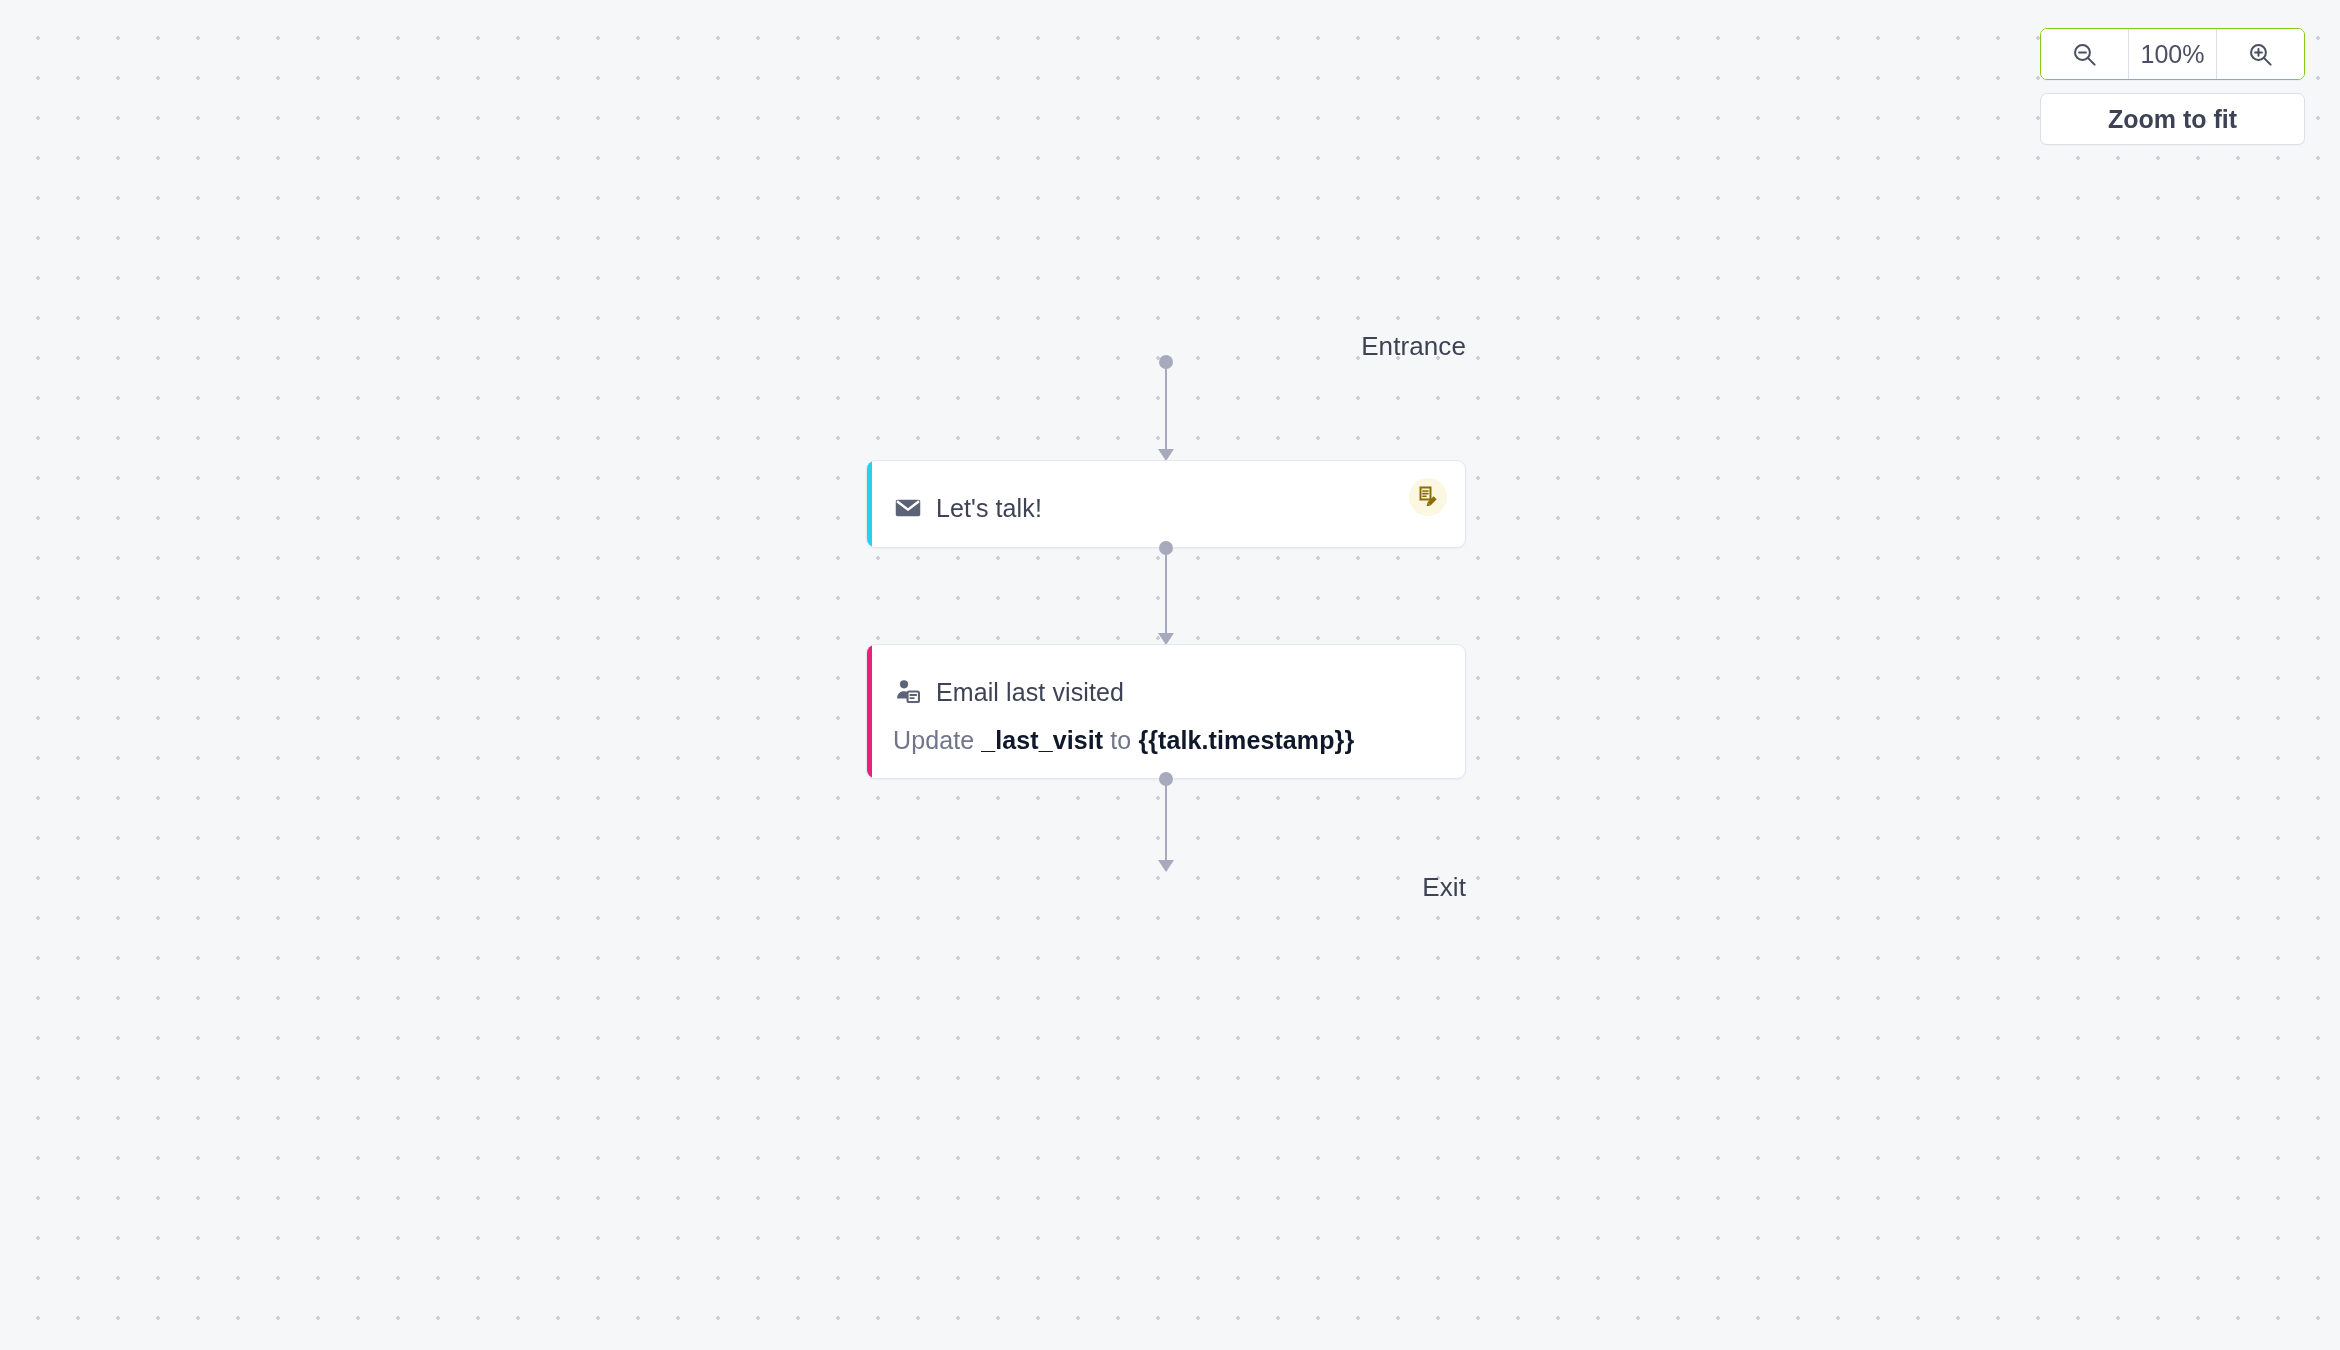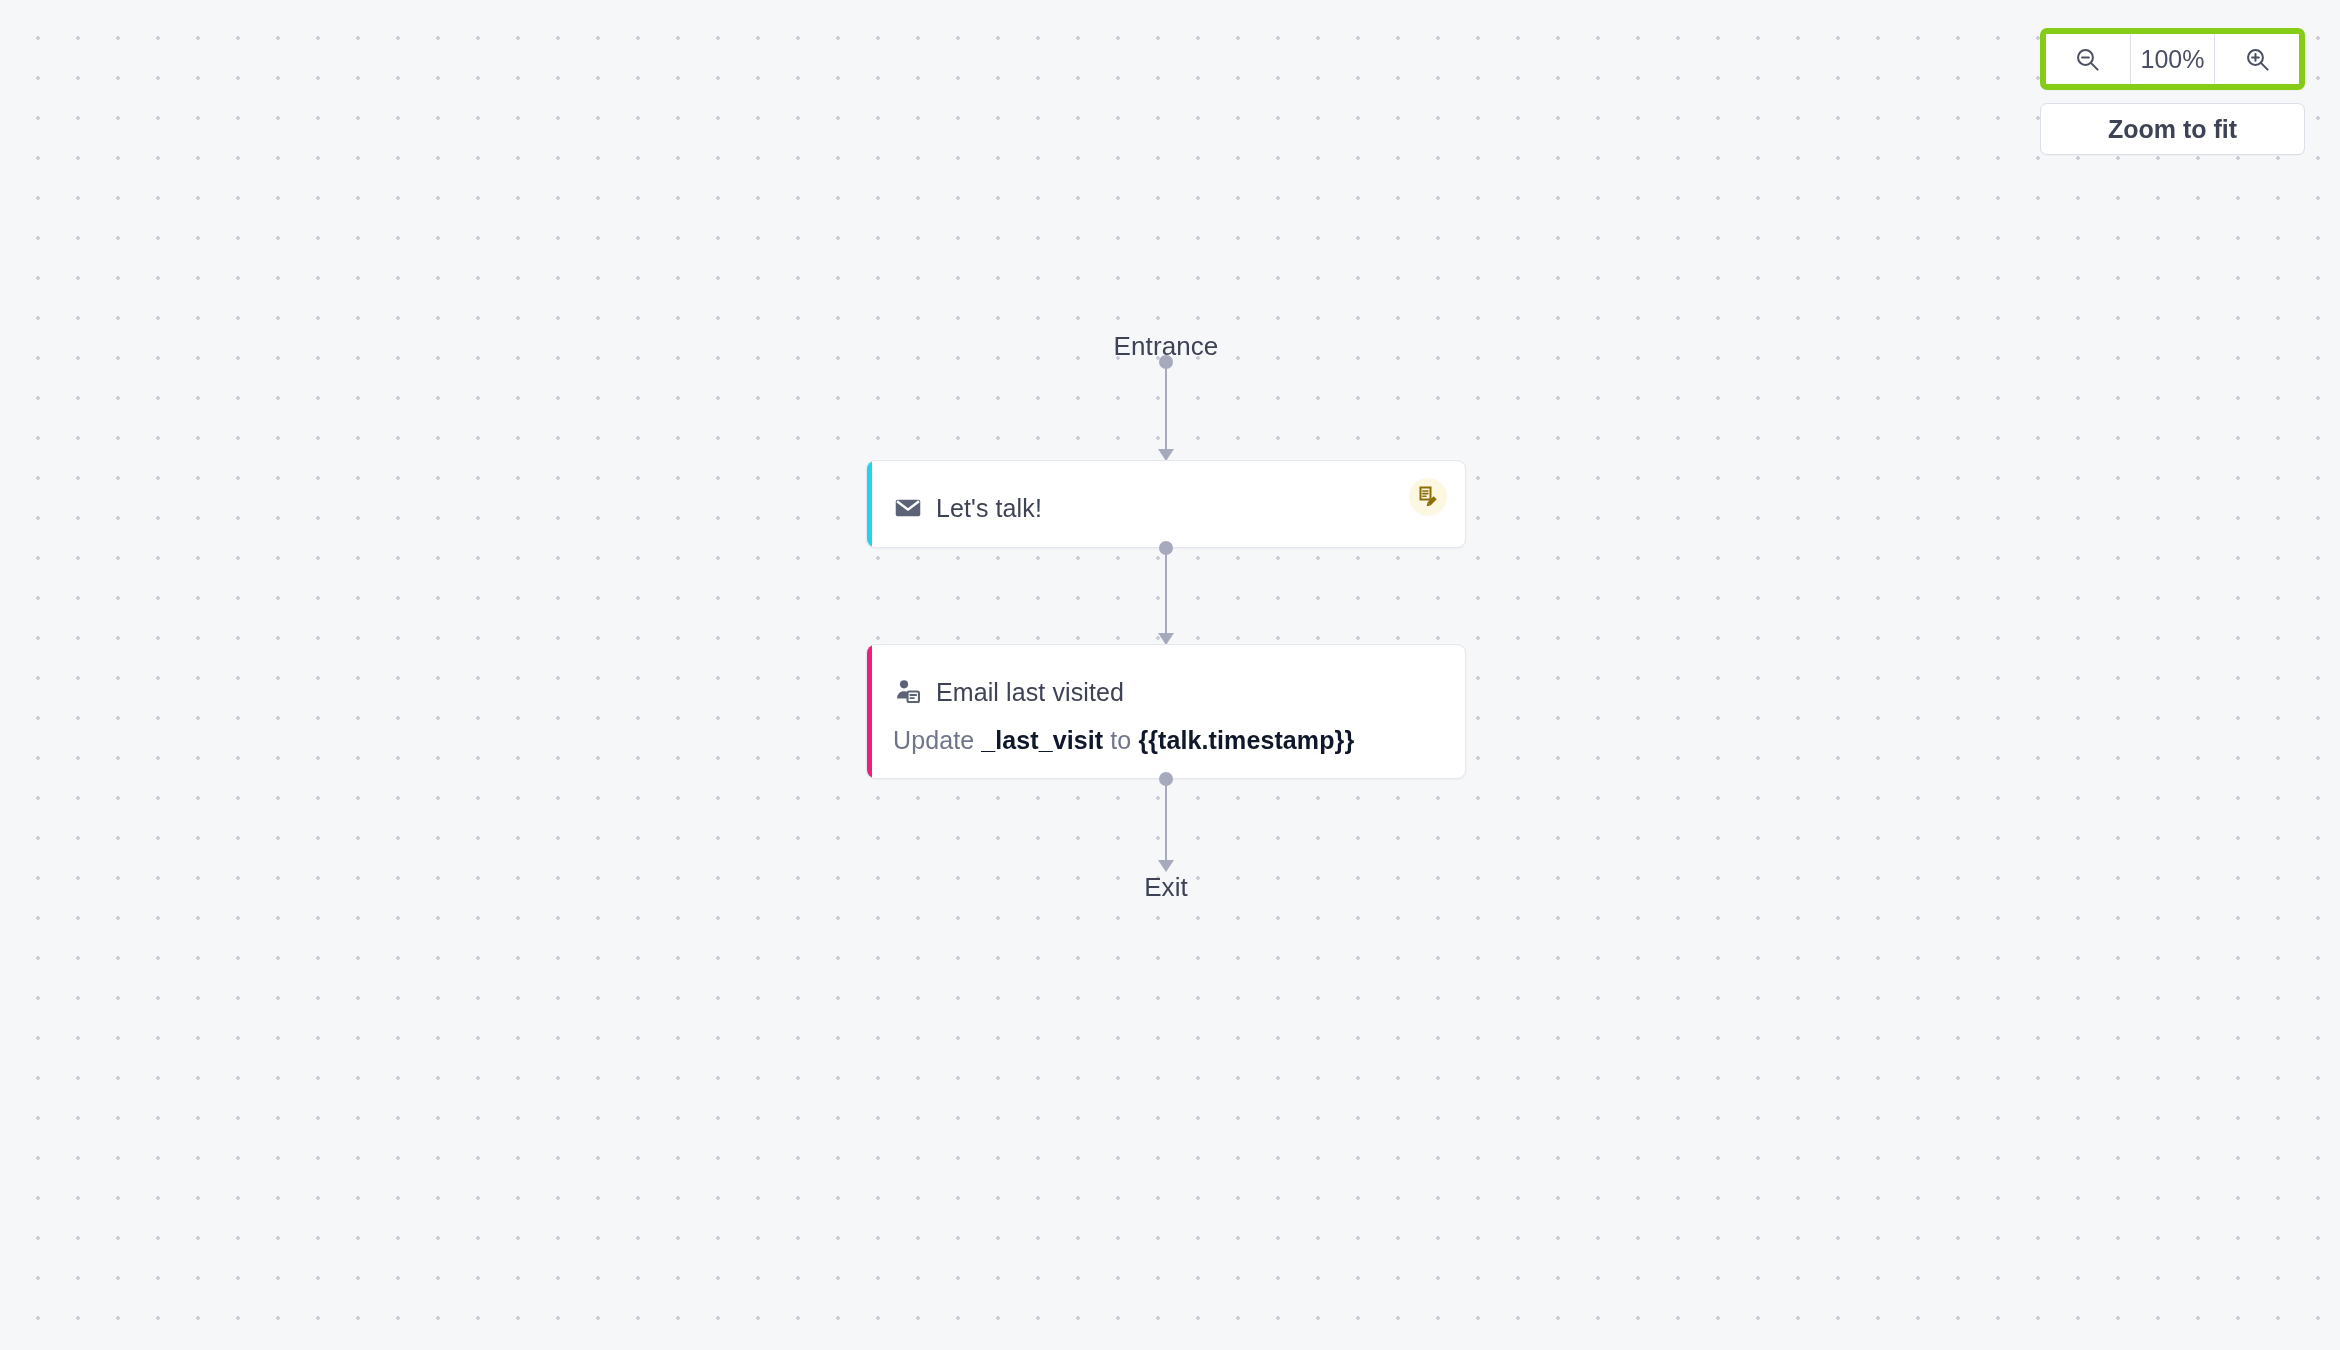--- a/index.html
+++ b/index.html
@@ -27,21 +27,21 @@
 
   
   .flow {
     position: absolute;
     left: 866px;
     top: 330px;
     width: 600px;
   }
 
   .terminal-label {
-    text-align: center;
+    text-align: right;
     font-size: 26px;
     color: #3e4255;
     letter-spacing: 0.1px;
     line-height: 32px;
     height: 32px;
   }
 
   
   .connector {
     position: relative;
@@ -157,21 +157,21 @@
     top: 28px;
     display: flex;
     flex-direction: column;
     align-items: stretch;
     gap: 13px;
     width: 265px;
   }
   .zoom-segment {
     display: flex;
     background: #ffffff;
-    border: 6px solid #84cc16;
+    border: 1px solid #84cc16;
     border-radius: 7px;
     overflow: hidden;
     height: 50px;
     box-shadow: 0 1px 1px rgba(30,35,60,0.03);
   }
   .zoom-btn {
     flex: 1 1 0;
     display: flex;
     align-items: center;
     justify-content: center;

